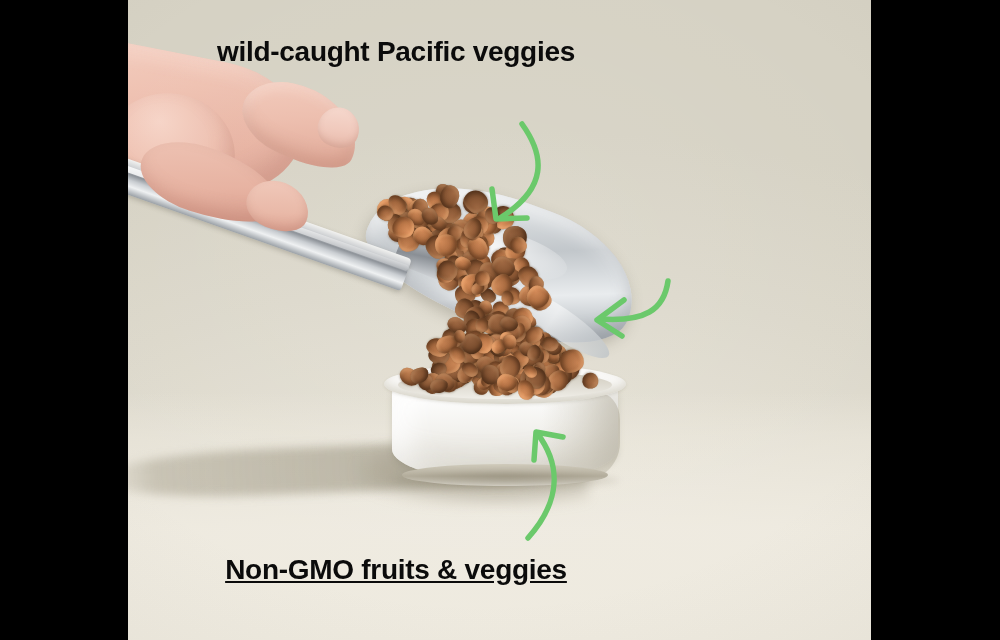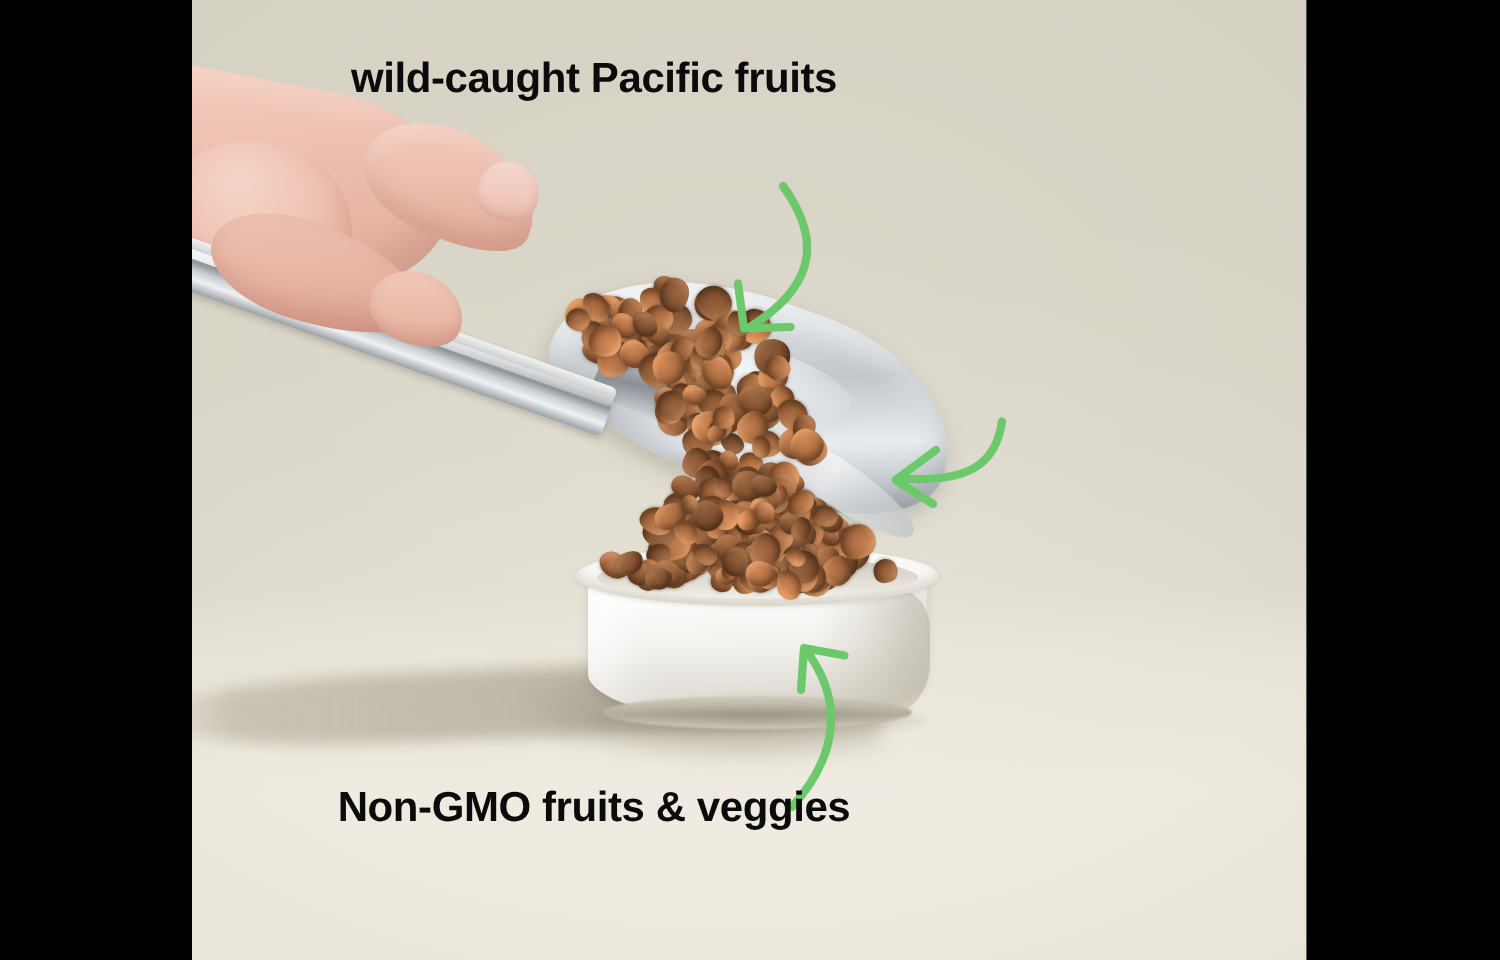--- a/index.html
+++ b/index.html
@@ -319,24 +319,25 @@
     vertical-align: super;
     line-height: 0;
   }
   #anno-grain {
     left: 470px;
     top: 236px;
     font-size: 28px;
   }
   #anno-gmo {
     left: 176px;
-    top: 522px;
+    top: 554px;
     width: 440px;
     font-size: 28px;
     text-align: center;
+    text-decoration: underline;
   }
 
   
   #arrow-layer {
     position: absolute;
     inset: 0;
     z-index: 38;
     pointer-events: none;
   }
 </style>
@@ -722,21 +723,21 @@
       </g>
 
       <g>
         <path d="M 528 538 C 560 502, 562 466, 537 433"></path>
         <path d="M 534 460 L 536 432 L 563 437"></path>
       </g>
     </g>
   </svg>
 
   <div class="anno" id="anno-salmon">
-    <div>wild-caught Pacific fruits</div>
+    <div>wild-caught Pacific veggies</div>
   </div>
 
 
   <div class="anno" id="anno-gmo">Non-GMO fruits &amp; veggies</div>
 
   <div class="letterbox" id="bar-left"></div>
   <div class="letterbox" id="bar-right"></div>
 
 </div>
 

